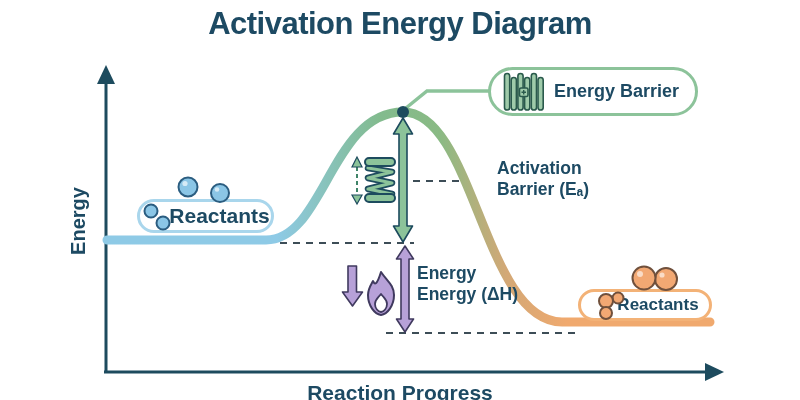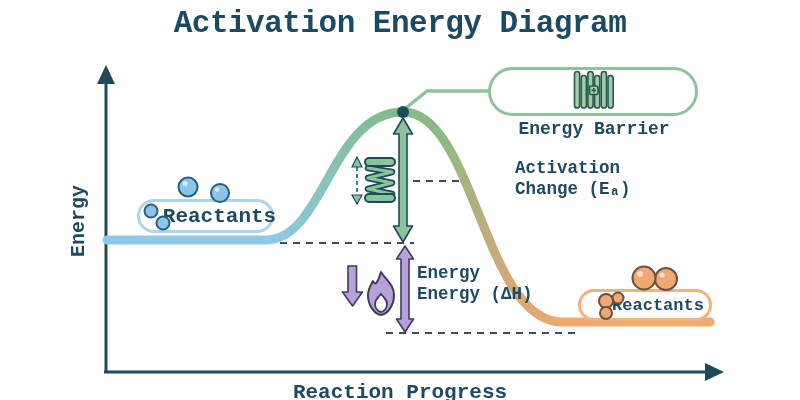--- a/index.html
+++ b/index.html
@@ -1,18 +1,18 @@
 <!DOCTYPE html>
 <html><head>
 <meta charset="utf-8">
 <style>
   html,body{margin:0;padding:0;background:#fff;}
   .canvas{
     position:relative;width:800px;height:400px;overflow:hidden;background:#ffffff;
-    font-family:Liberation Mono, monospace;color:#1d4a63;
+    font-family:Liberation Sans, sans-serif;color:#1d4a63;
   }
   .abs{position:absolute;}
   .title{
     left:0;right:0;top:6px;text-align:center;
     font-size:31px;font-weight:800;letter-spacing:-0.5px;color:#1d4a63;
   }
   .ylabel{
     left:78px;top:221px;transform:translate(-50%,-50%) rotate(-90deg);
     font-size:20px;font-weight:800;white-space:nowrap;
   }
@@ -30,26 +30,26 @@
     justify-content:center;padding-left:28px;font-size:21px;
   }
   .pill-products{
     left:578px;top:289px;width:134px;height:32px;
     border:3px solid #f3b277;border-radius:17px;
     justify-content:center;padding-left:26px;font-size:17px;
   }
   .pill-barrier{
     left:488px;top:67px;width:210px;height:49px;
     border:3px solid #8cc39a;border-radius:26px;
-    padding:0 10px 0 12px;gap:9px;font-size:18px;flex-direction:column;
+    padding:0 10px 0 12px;gap:9px;font-size:18px;
   }
   .anno{
     font-size:17.5px;font-weight:800;line-height:1.22;color:#1d4a63;white-space:nowrap;
   }
-  .anno-activation{left:497px;top:158px;margin-left:18px;}
+  .anno-activation{left:497px;top:158px;}
   .anno-change{left:417px;top:263px;}
   svg{display:block;}
   .layer{left:0;top:0;pointer-events:none;}
 </style>
 </head>
 <body>
 
 <div class="canvas">
 
   <svg class="abs layer" width="800" height="400" viewBox="0 0 800 400">
@@ -132,21 +132,21 @@
           <rect x="16.5" y="16" width="8.5" height="8.5" rx="1.5"></rect>
         </g>
         <path d="M20.7 18 v4.5 M18.5 20.2 h4.5" stroke="#2a5a4c" stroke-width="1.4" fill="none"></path>
       </svg>
     </span>
     <span>Energy Barrier</span>
   </div>
 
   <div class="abs anno anno-activation">
     <div>Activation</div>
-    <div>Change (Eₐ)</div>
+    <div>Barrier (Eₐ)</div>
   </div>
 
   <div class="abs anno anno-change">
     <div>Energy</div>
     <div>Energy (ΔH)</div>
   </div>
 
   <svg class="abs layer" width="800" height="400" viewBox="0 0 800 400">
     <g fill="#8bc6e6" stroke="#2b5d80" stroke-width="2">
       <circle cx="188" cy="187" r="9.5"></circle>

